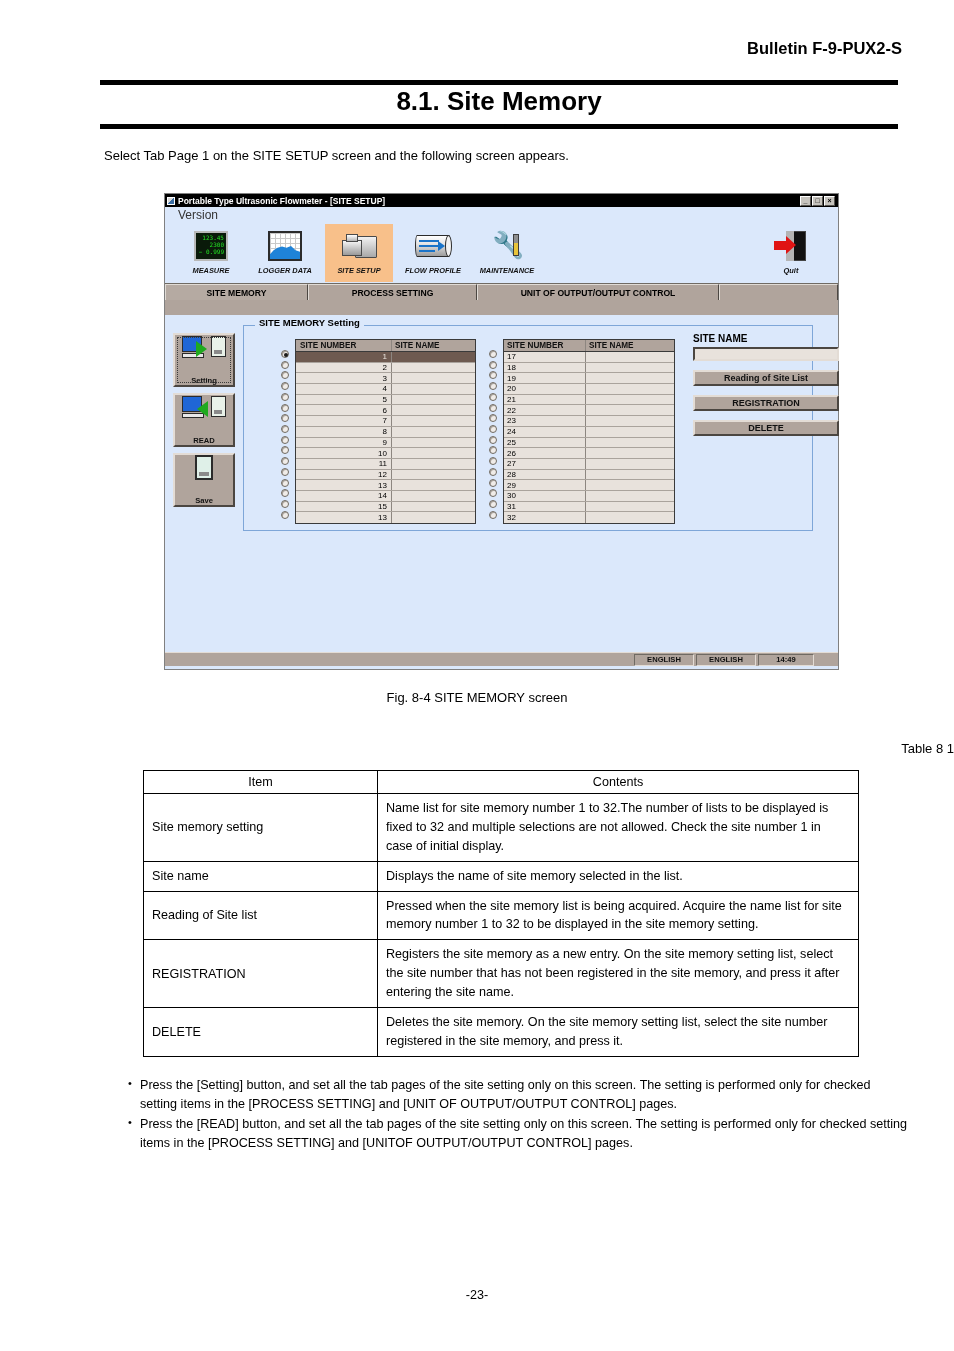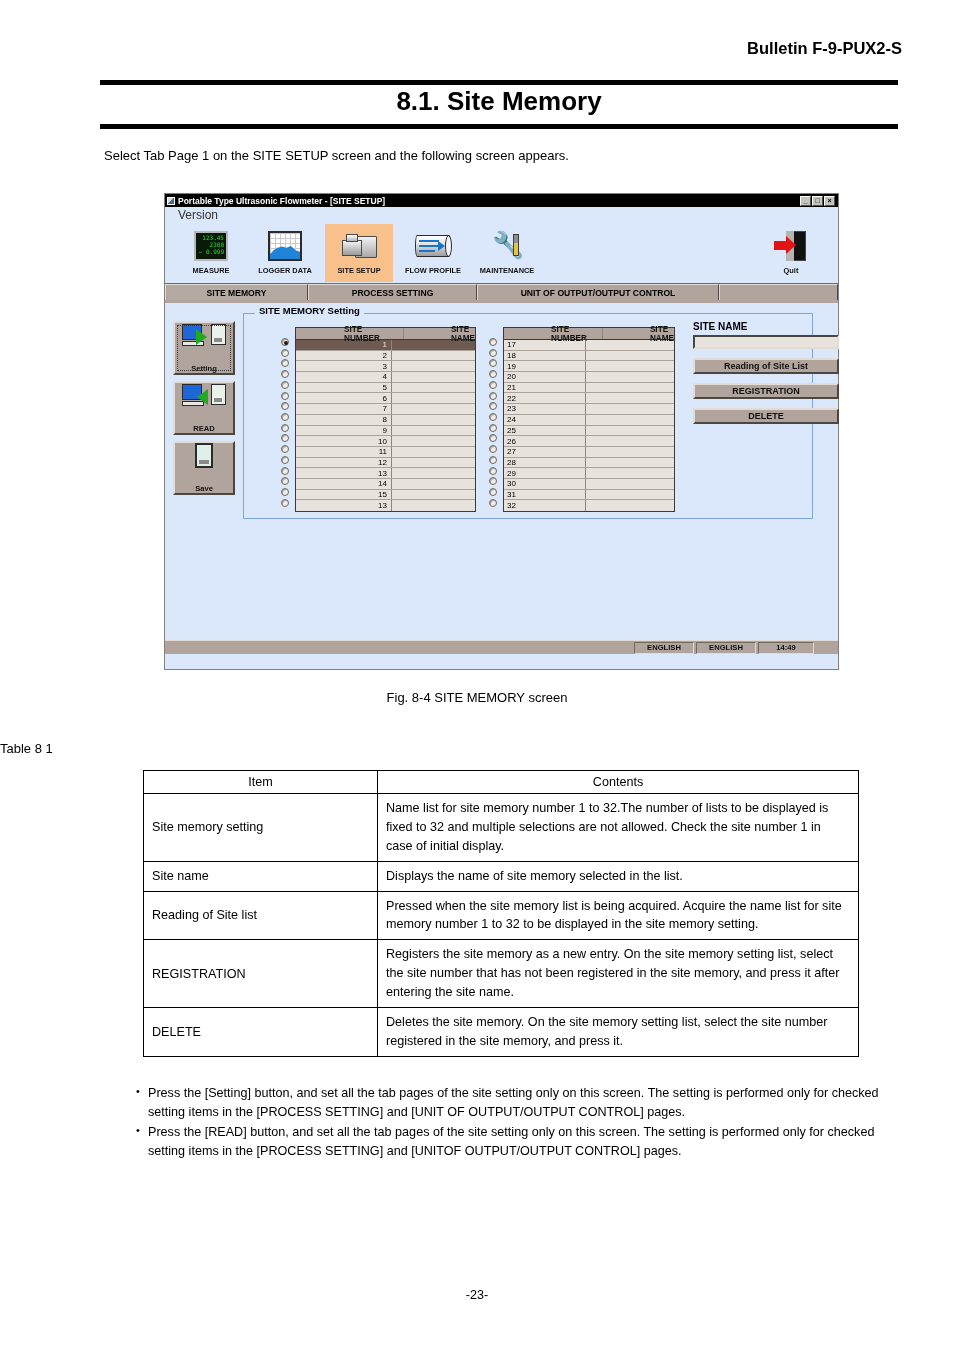--- a/index.html
+++ b/index.html
@@ -65,21 +65,21 @@
   .toolbar {
     height: 61px; background: #dbe8fb; position: relative;
   }
   .tool {
     position: absolute; top: 2px; width: 68px; height: 58px;
     display: flex; flex-direction: column; align-items: center; justify-content: flex-start;
     padding-top: 4px;
   }
   .tool.active { background: #f8c08a; }
   .tool .glyph { width: 38px; height: 36px; position: relative; }
-  .tool .lbl { font-size: 7.4px; font-weight: bold; margin-top: 2px; white-space: nowrap; color:#111; }
+  .tool .lbl { font-size: 7.4px; font-weight: bold; margin-top: 2px; white-space: nowrap; color:#111;font-style:italic; }
 
   
   .lcd { width: 34px; height: 30px; background: #0a1a0a; border: 2px solid #b8b8b8; margin: 3px auto 0;
          position: relative; }
   .lcd span { position: absolute; right: 2px; color: #24e024; font-size: 6px; font-family: "DejaVu Sans Mono", monospace; line-height: 7px;}
   .lcd .l1 { top: 1px; }
   .lcd .l2 { top: 8px; }
   .lcd .l3 { top: 15px; right: 2px; left:2px; text-align:right;}
 
   
@@ -121,21 +121,21 @@
   
   .quiticon { width: 34px; height: 30px; margin: 3px auto 0; position: relative; }
   .quiticon .door { position:absolute; right:2px; top:0; width:18px; height:30px; background:#111;
     border:1px solid #444;}
   .quiticon .doorl { position:absolute; right:14px; top:0; width:8px; height:30px; background:#b4b4b4;}
   .quiticon .arrow { position:absolute; left:0px; top:10px; width:14px; height:9px; background:#e01414; }
   .quiticon .arrowh { position:absolute; left:12px; top:5px; width:0;height:0;
     border-left:10px solid #e01414; border-top:9px solid transparent; border-bottom:9px solid transparent;}
 
   
-  .tabrow { display: flex; height: 20px; background: #b0a49c; border-top:1px solid #6f6a63;}
+  .tabrow { display: flex; height: 32px; background: #b0a49c; border-top:1px solid #6f6a63;}
   .tab {
     height: 16px; background: #b0a49c; color: #000;
     font-size: 8.6px; font-weight: bold; display:flex; align-items:center; justify-content:center;
     border-right: 1px solid #4c4742; border-left: 1px solid #e0dbd5; border-top:1px solid #e0dbd5;
     white-space: nowrap;
   }
   .tab.t1 { width: 143px; }
   .tab.t2 { width: 169px; }
   .tab.t3 { width: 242px; }
   .tab.t4 { flex:1; }
@@ -177,21 +177,21 @@
   .tbl { position: absolute; border: 1px solid #3a3a3a; background:#e8e2dc; }
   .tbl.left { left: 130px; top: 24px; width: 181px; }
   .tbl.right { left: 338px; top: 24px; width: 172px; }
   .radcol { position:absolute; width: 12px; }
   .radcol.left { left: 116px; top: 35px; }
   .radcol.right { left: 324px; top: 35px; }
   .rad { width: 8px; height: 8px; border-radius: 50%; background:#f0ece8;
          border:1px solid #6f6a63; box-shadow: inset 1px 1px 0 #a9a29b; margin-bottom: 2.72px; position:relative;}
   .rad.on::after { content:""; position:absolute; left:2px; top:2px; width:4px; height:4px; border-radius:50%; background:#1a1a1a;}
   .thead { display:flex; height: 12px; background:#b0a49c; border-bottom:1px solid #3a3a3a; }
-  .thead div { font-size: 8.2px; font-weight: bold; color:#111; display:flex; align-items:center; padding-left:3px;margin-left:44px;}
+  .thead div { font-size: 8.2px; font-weight: bold; color:#111; display:flex; align-items:center; padding-left:3px;}
   .trow { display:flex; height: 10.7px; border-bottom: 1px solid #aaa39c; }
   .trow:last-child { border-bottom: none; }
   .trow.sel { background:#6e5a50; color:#e8e2dc; }
   .trow div { font-size: 8px; display:flex; align-items:center; }
   .c-num { border-right: 1px solid #8d8680; }
   .tbl.left .c-num { width: 96px; justify-content: flex-end; padding-right: 4px; }
   .tbl.left .c-name { flex:1; padding-left:3px; }
   .tbl.left .thead .c-num { width:96px; justify-content:flex-start; padding-left:4px;}
   .tbl.right .c-num { width: 82px; justify-content: flex-start; padding-left: 3px; }
   .tbl.right .c-name { flex:1; padding-left:3px; }
@@ -215,36 +215,36 @@
   }
   .spanel { height: 12px; border: 1px solid; border-color:#6f6a63 #e3dcd5 #e3dcd5 #6f6a63;
             font-size: 7.6px; font-weight:bold; display:flex; align-items:center; justify-content:center; margin-right:2px; color:#111;}
   .spanel.a { width: 60px; }
   .spanel.b { width: 60px; }
   .spanel.c { width: 56px; }
   .spanel.d { width: 20px; border:none; }
 
   
   .figcap { position:absolute; left:0; top:690px; width:954px; text-align:center; font-size:13px; }
-  .tabcap { position:absolute; left:0; top:741px; width:954px; text-align:left; font-size:13px; }
+  .tabcap { position:absolute; left:0; top:741px; width:954px; text-align:right; font-size:13px; }
 
   table.doc {
     position:absolute; left:143px; top:770px; width:716px;
     border-collapse: collapse; font-size: 12.6px;
   }
   table.doc th, table.doc td {
     border: 1px solid #000; padding: 5px 8px; vertical-align: middle; font-weight: normal;
   }
   table.doc thead th { text-align:center; padding: 4px 8px;}
   table.doc td.item { width: 234px; }
   table.doc td.cont { line-height: 1.5; }
 
   .bullets { position:absolute; left:118px; top:1068px; width:800px; font-size:12.6px; line-height:1.52;}
   .bullets li { margin-bottom: 1px; }
-  .bullets ul { margin:16px; padding-left: 14px; list-style: none; }
+  .bullets ul { margin:8px; padding-left: 14px; list-style: none; }
   .bullets li { position: relative; }
   .bullets li::before { content:"\2022"; position:absolute; left:-12px; top:-1px; font-size:11px; }
 
   .pagenum { position:absolute; left:0; top:1288px; width:954px; text-align:center; font-size:12.6px;}
 </style>
 </head>
 <body>
 
 <div class="page">
 

